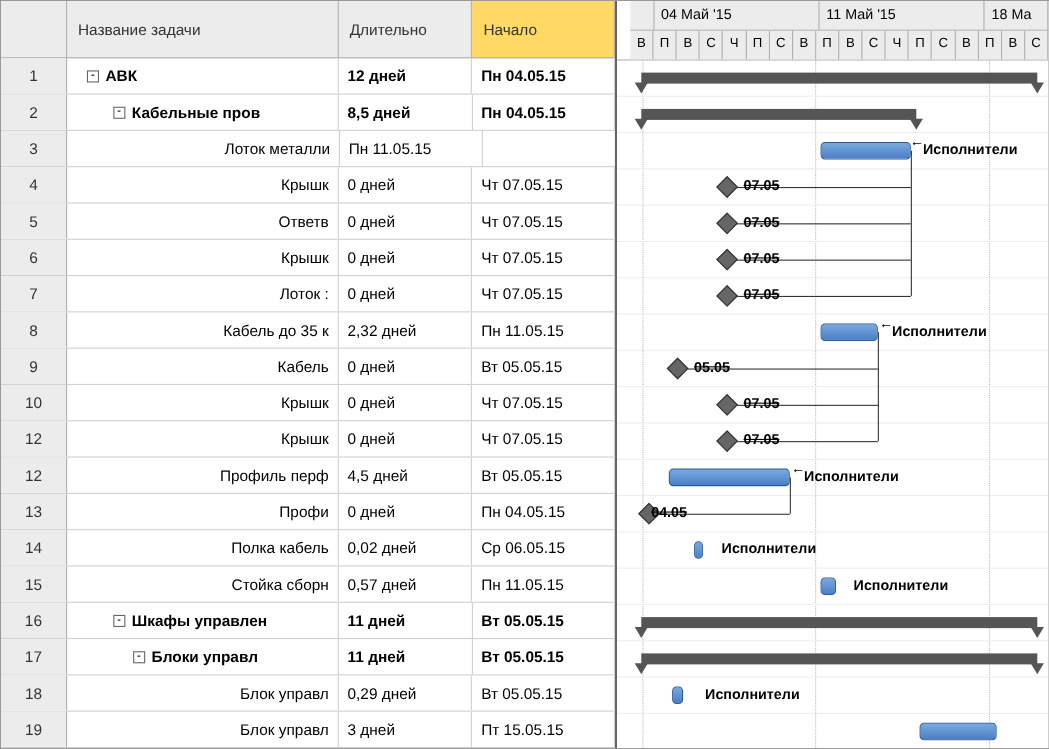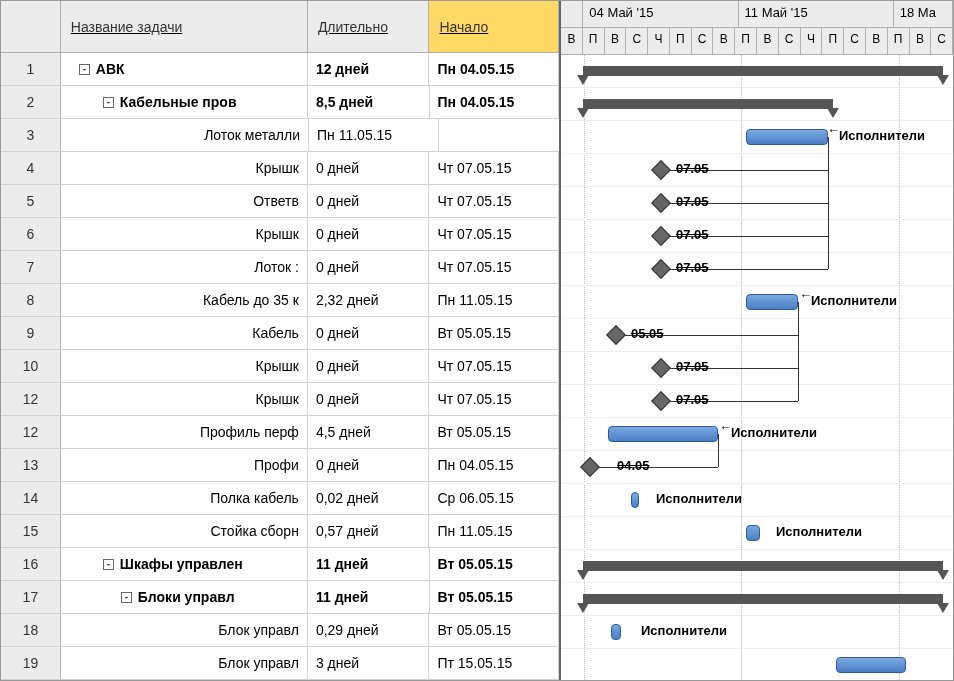--- a/index.html
+++ b/index.html
@@ -21,21 +21,20 @@
     .table-side {
       width: 560px;
       display: flex;
       flex-direction: column;
       border-right: 2px solid #666;
     }
     .header-row {
       display: flex;
       height: 54px;
       background: #ececec;
-      text-decoration: underline;
     }
     .header-row .hcell {
       border-right: 1px solid #b0b0b0;
       border-bottom: 1px solid #b0b0b0;
       display: flex;
       align-items: center;
       padding: 0 10px;
       color: #333;
       font-size: 14px;
     }
@@ -89,20 +88,21 @@
       flex: 1;
       position: relative;
       overflow: hidden;
       background: #fff;
     }
     .gantt-header {
       height: 54px;
       display: flex;
       flex-direction: column;
       border-bottom: 1px solid #b0b0b0;
+      padding-left: 12px;
     }
     .gantt-header-top {
       height: 27px;
       display: flex;
       background: #ececec;
     }
     .gantt-header-top .period {
       border-right: 1px solid #b0b0b0;
       border-bottom: 1px solid #b0b0b0;
       padding: 4px 6px;
@@ -453,21 +453,21 @@
           <div class="milestone" style="left: 93px;"></div>
           <div class="ms-label" style="left: 115px;">07.05</div>
         </div>
         <div class="gantt-row">
           <div class="task-bar" style="left: 47px; width: 110px;"></div>
           <span class="link-arrow" style="left: 158px;">←</span>
           <div class="res-label" style="left: 170px;">Исполнители</div>
         </div>
         <div class="gantt-row">
           <div class="milestone" style="left: 22px;"></div>
-          <div class="ms-label" style="left: 56px;">04.05</div>
+          <div class="ms-label" style="left: 31px;">04.05</div>
         </div>
         <div class="gantt-row">
           <div class="task-bar" style="left: 70px; width: 8px;"></div>
           <div class="res-label" style="left: 95px;">Исполнители</div>
         </div>
         <div class="gantt-row">
           <div class="task-bar" style="left: 185px; width: 14px;"></div>
           <div class="res-label" style="left: 215px;">Исполнители</div>
         </div>
         <div class="gantt-row">

